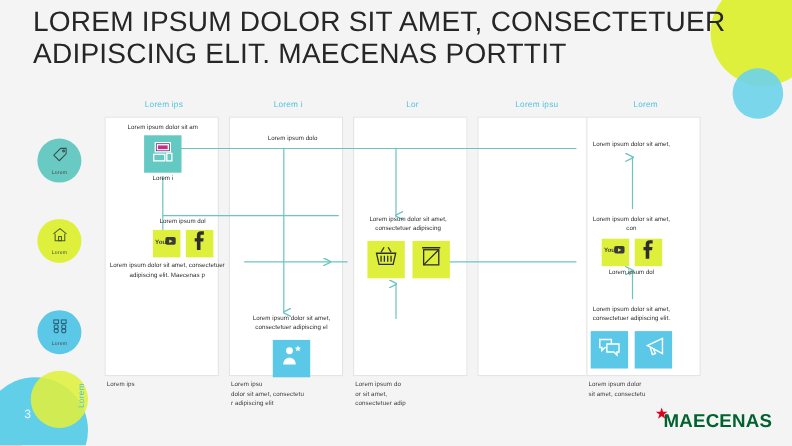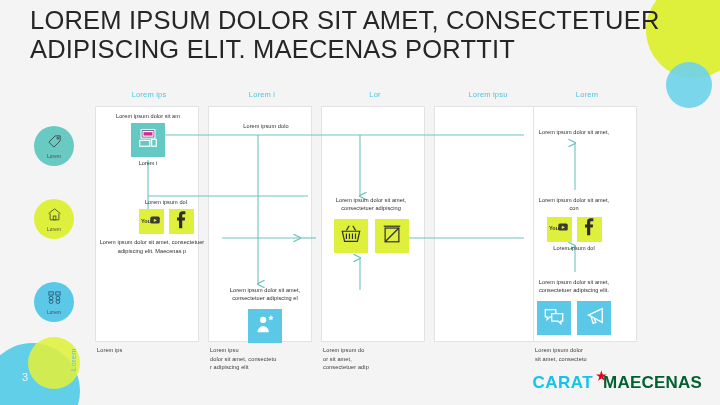--- a/index.html
+++ b/index.html
@@ -354,20 +354,19 @@
 r adipiscing elit</div>
     <div class="bl" style="left:228px; width:108px; white-space:pre-line;">Lorem ipsum do
 or sit amet,
 consectetuer adip</div>
     <div class="bl" style="left:341px; width:108px;"></div>
     <div class="bl" style="left:440px; width:112px; white-space:pre-line;">Lorem ipsum dolor
 sit amet, consectetu</div>
   </div>
 
   <div class="logos">
-    <span class="logo-carat">CARAT</span>
     <span class="logo-heineken">
       <span class="hk-star">★</span>
       <span>MAECENAS</span>
     </span>
   </div>
 
 </div>
 
 </body></html>

